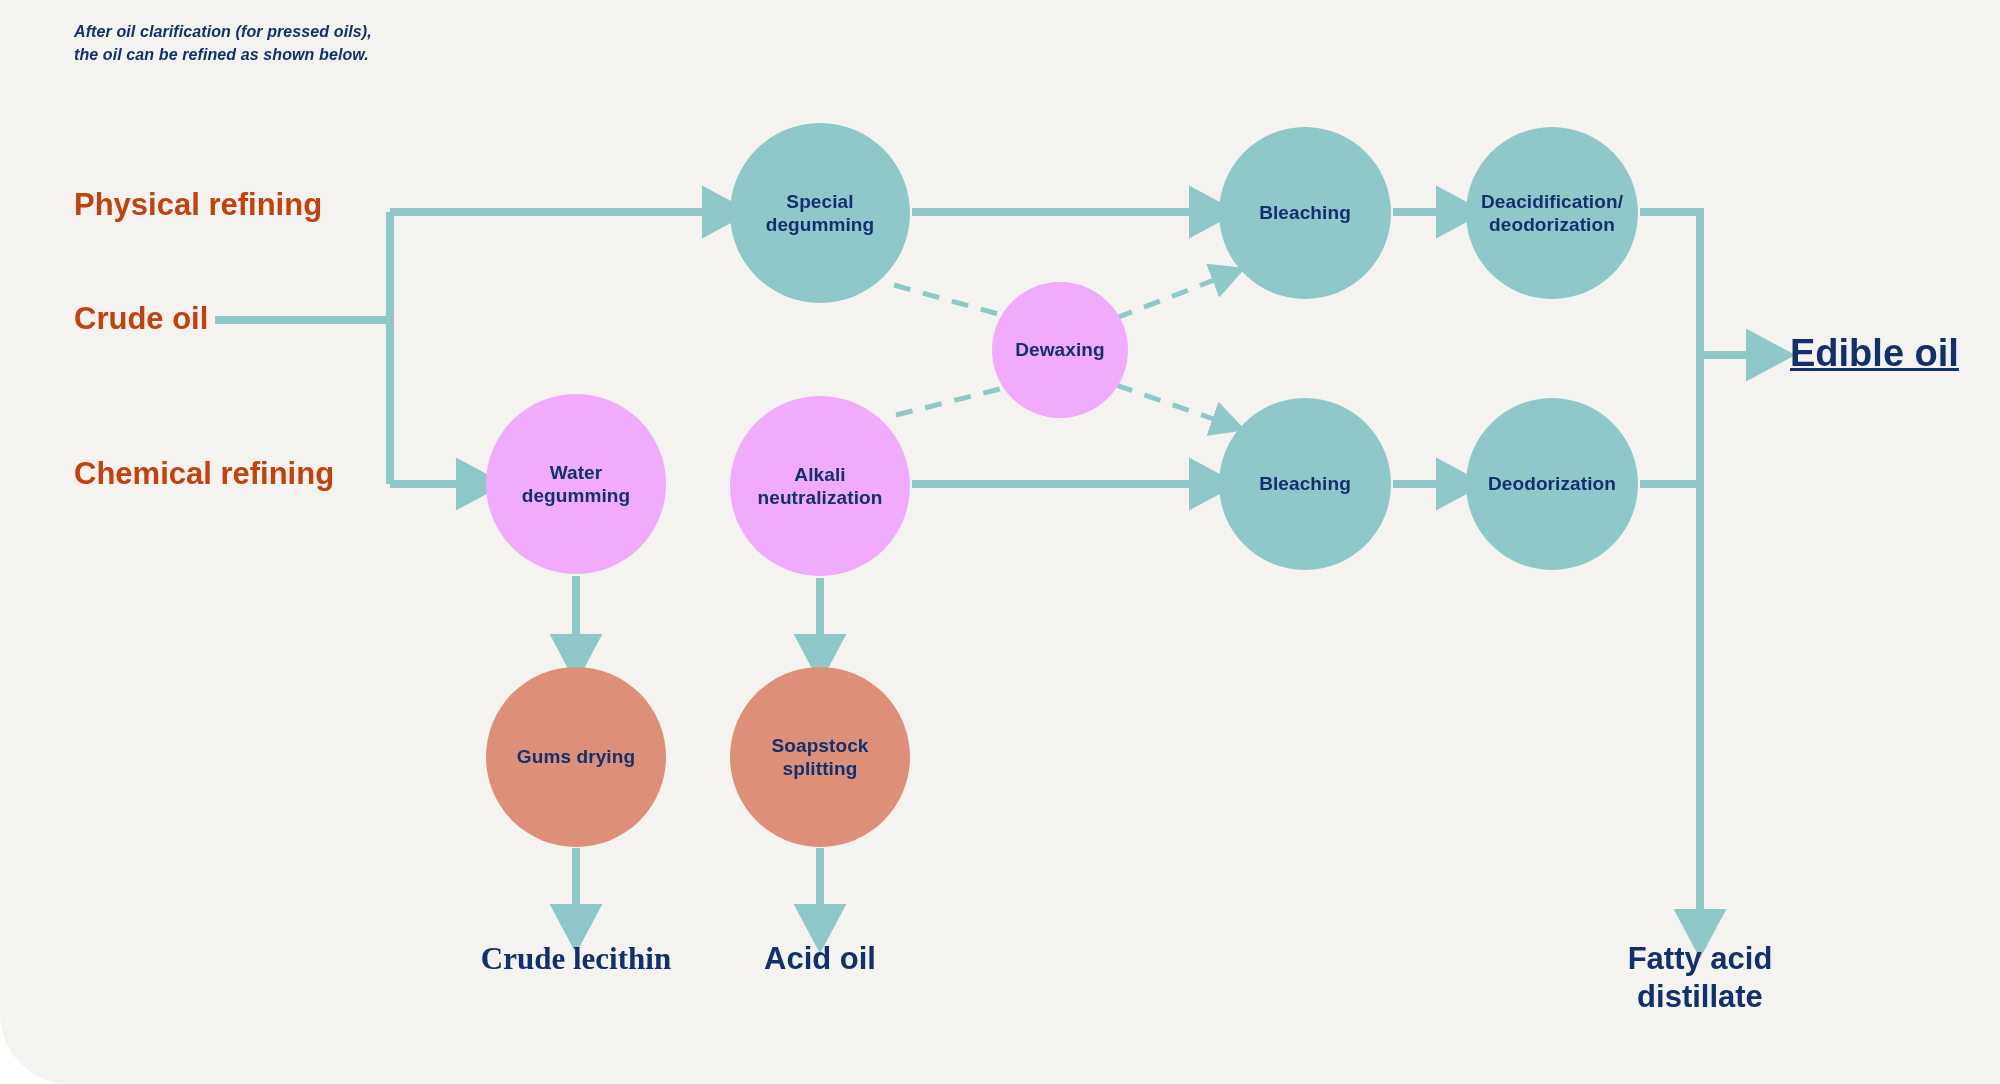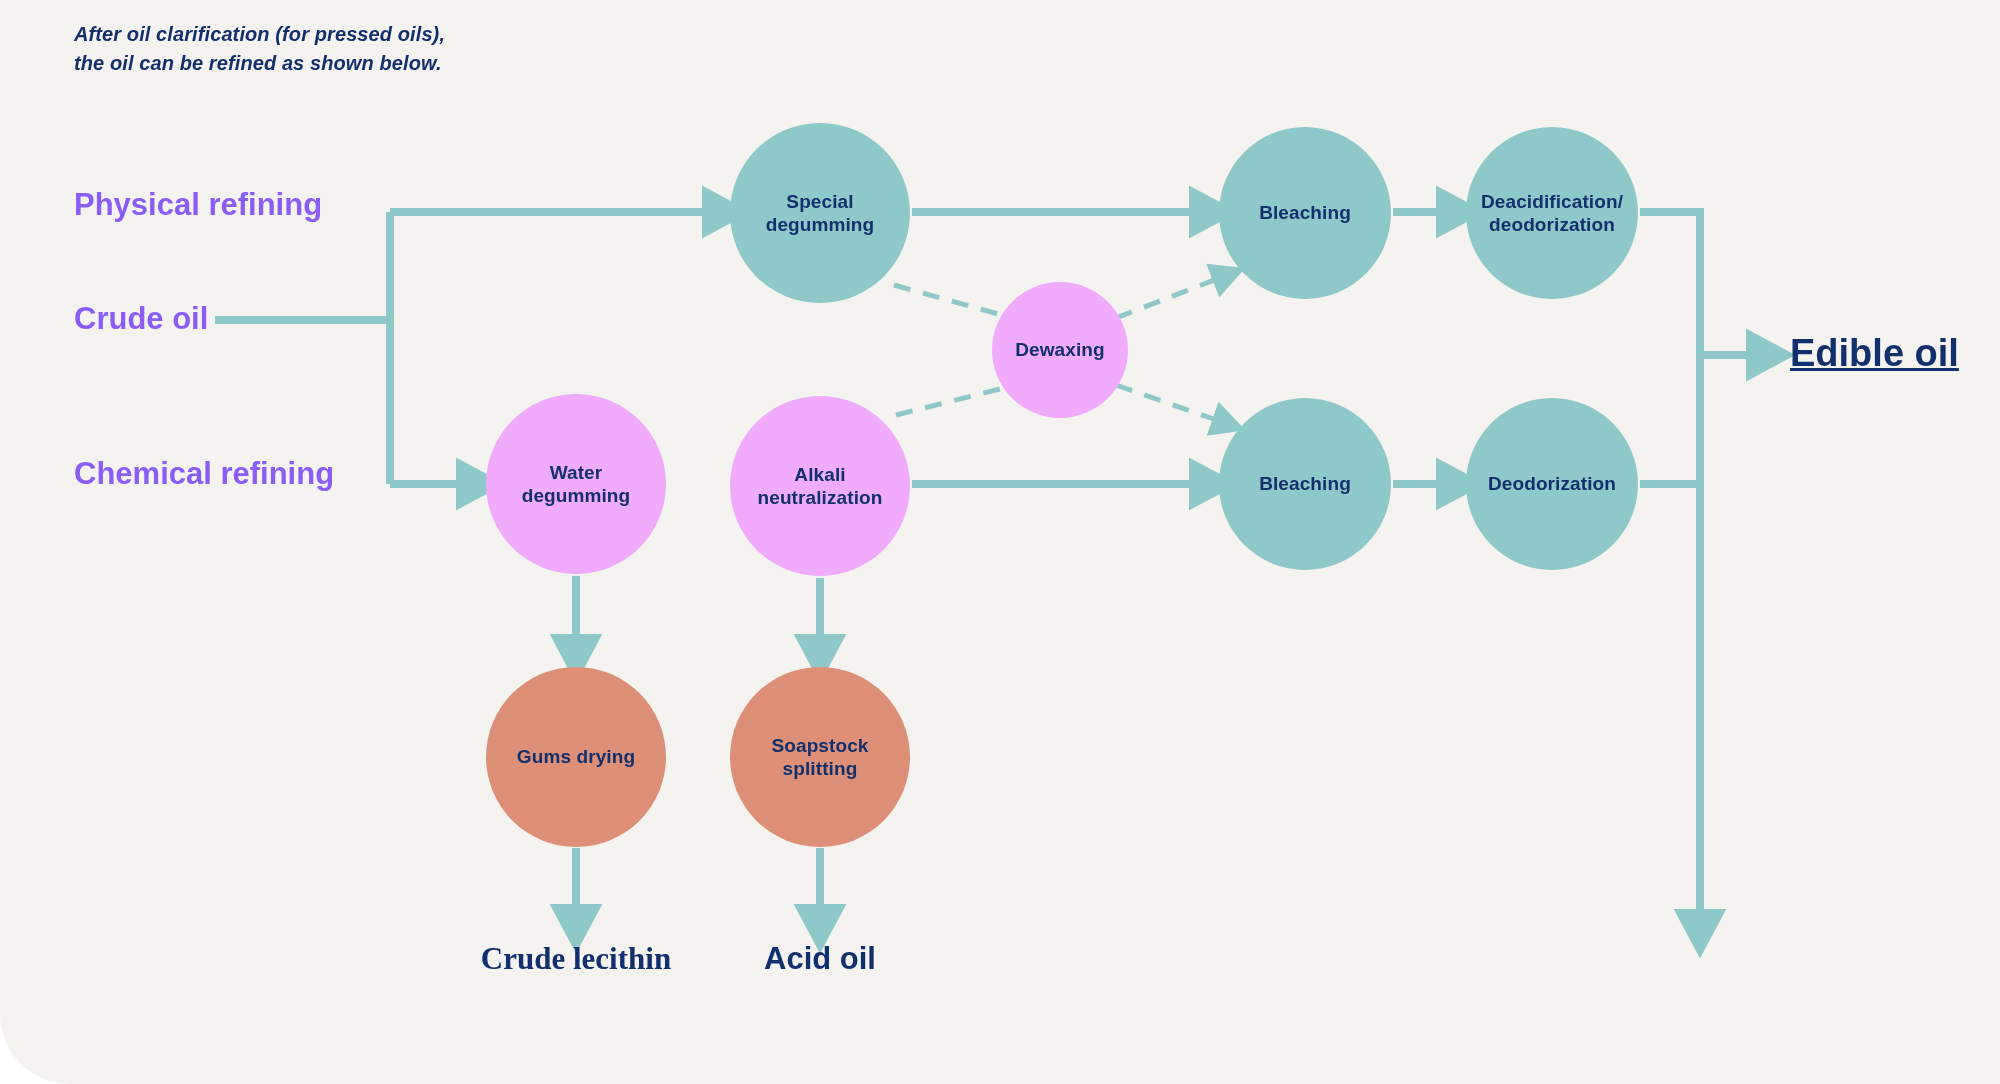--- a/index.html
+++ b/index.html
@@ -50,39 +50,39 @@
     box-sizing: border-box;
     padding: 4px;
   }
   .node span { display: block; }
   .node-teal   { background: #8ec8c8; }
   .node-yellow { background: #f0abfc; }
   .node-salmon { background: #dd9077; }
 
   .sidelabel {
     position: absolute;
-    color: #8b5cf6;
+    color: #c2410c;
     font-weight: 700;
     line-height: 1.2;
     white-space: nowrap;
   }
   .termlabel {
     position: absolute;
     color: #12306e;
     font-weight: 700;
     line-height: 1.22;
     text-align: center;
   }
   .caption {
     position: absolute;
     color: #12306e;
     font-style: italic;
     font-weight: 700;
     line-height: 1.45;
-    font-size: 20px;
+    font-size: 16px;
     letter-spacing: 0.1px;
   }
 </style>
 </head>
 <body>
 
 <div id="canvas">
   <div class="board"></div>
 
   <svg class="wires" viewBox="0 0 2000 1084" xmlns="http://www.w3.org/2000/svg">
@@ -214,13 +214,17 @@
 
   <div class="termlabel" style="left:1790px; top:330px; font-size:38px; text-align:left;text-decoration:underline;">Edible oil</div>
 
   <div class="termlabel" style="left:446px; top:940px; width:260px; font-size:31px;font-family:Liberation Serif, serif;">
     <span>Crude</span>
     <span>lecithin</span>
   </div>
 
   <div class="termlabel" style="left:690px; top:940px; width:260px; font-size:31px;">Acid oil</div>
 
+  <div class="termlabel" style="left:1570px; top:940px; width:260px; font-size:31px;">
+    <span>Fatty acid</span>
+    <span>distillate</span>
+  </div>
 </div>
 
 </body></html>

